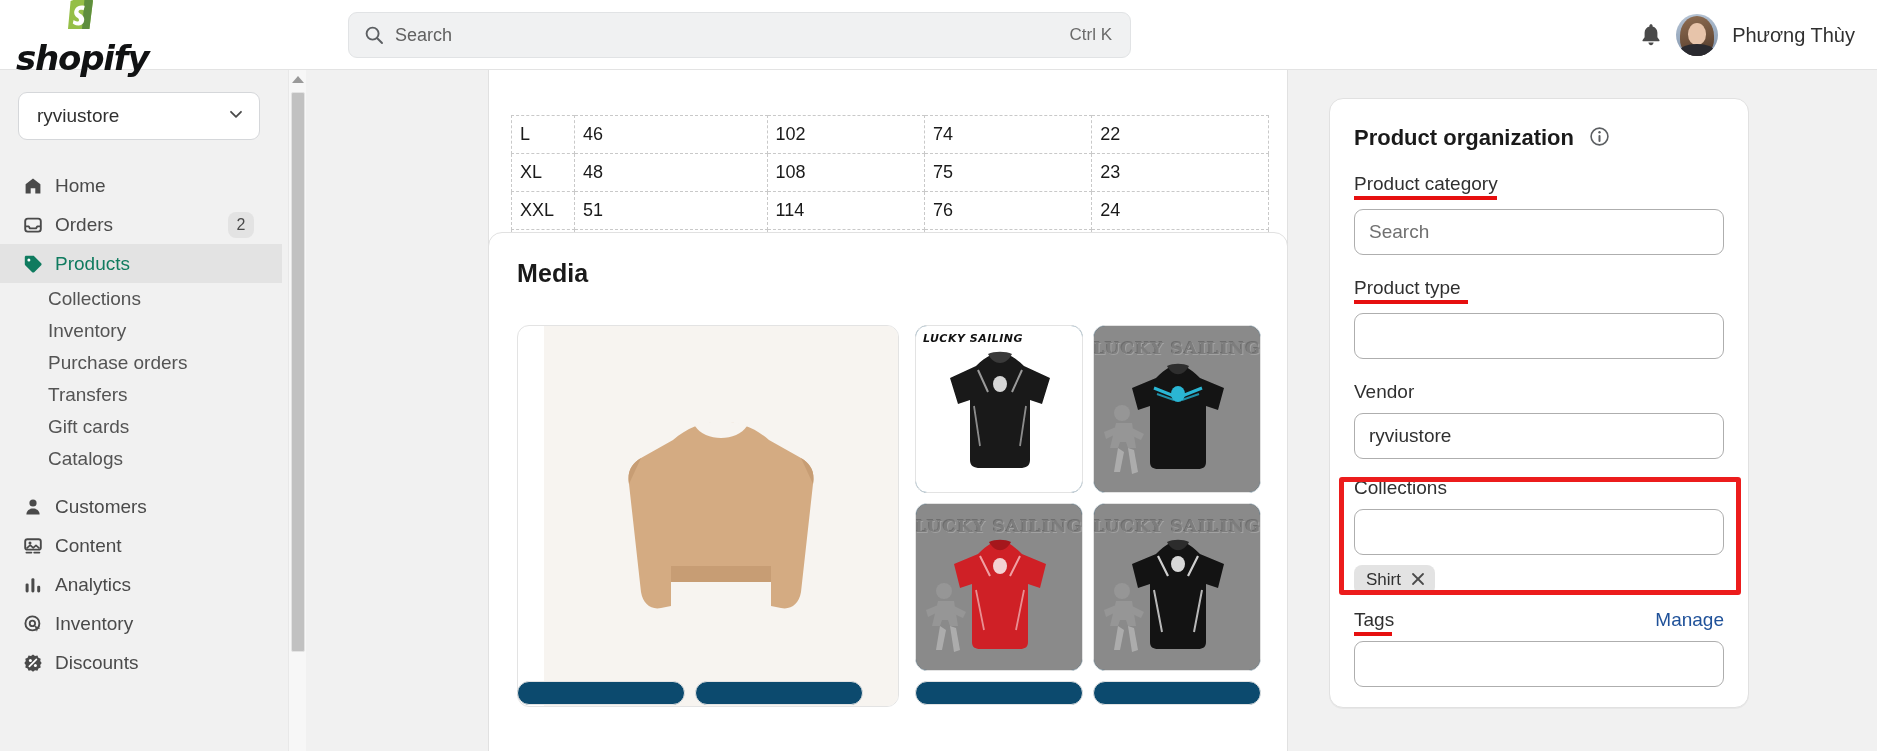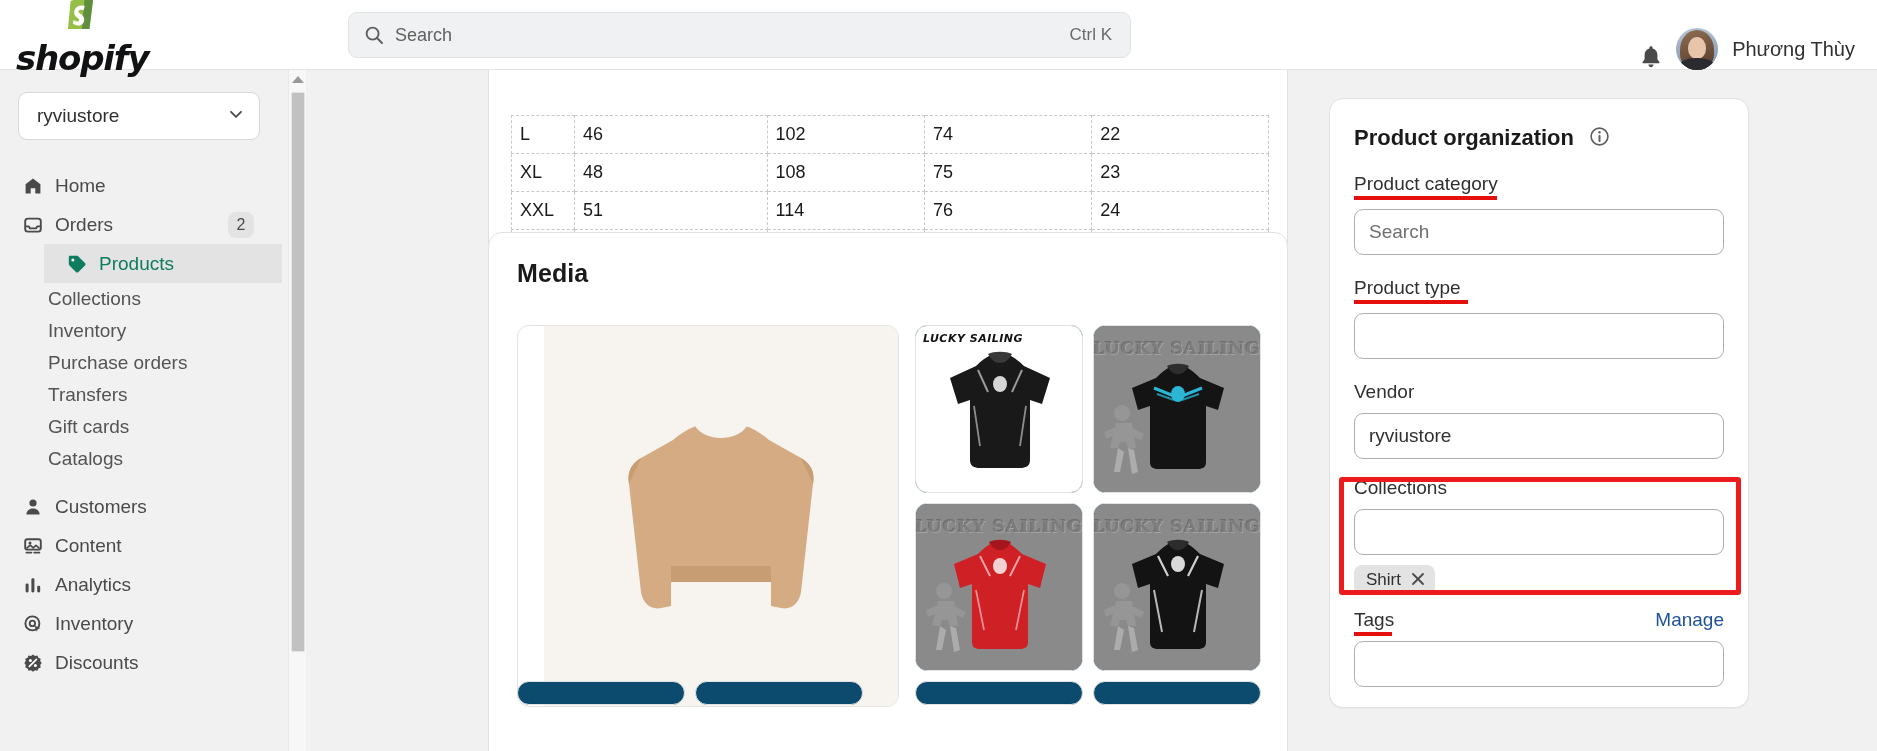--- a/index.html
+++ b/index.html
@@ -36,21 +36,21 @@
   .searchbox .sicon { margin-left: 15px; display:flex; }
   .searchbox .sph {
     margin-left: 11px; font-size: 18px; color: #616161;
   }
   .searchbox .skbd {
     margin-left: auto; margin-right: 18px;
     font-size: 17px; color: #6a6a6a;
   }
   .topright {
     position: absolute; right: 22px; top: 0; height: 70px;
-    display: flex; align-items: flex-end; gap: 13px;
+    display: flex; align-items: center; gap: 13px;
   }
   .bell { cursor: pointer; display: flex; }
   .userchip { display: flex; align-items: center; gap: 14px; }
   .avatar {
     width: 42px; height: 42px; border-radius: 50%;
     overflow: hidden; position: relative;
     background: linear-gradient(170deg,#b9c6d6 0%,#9fb0c4 40%,#7e8fa6 100%);
   }
   .avatar .hair {
     position:absolute; left:4px; top:2px; width:34px; height:40px;
@@ -88,21 +88,21 @@
   .storeswitch .sname { font-size: 19px; color: #303030; }
   .storeswitch .chev { margin-left: auto; }
   .navlist { margin-top: 26px; }
   .navitem {
     display: flex; align-items: center;
     height: 39px; padding-left: 23px;
     cursor: pointer; position: relative;
   }
   .navitem .nico { width: 26px; display:flex; align-items:center; justify-content:flex-start; }
   .navitem .nlabel { font-size: 19px; color: #4a4a4a; margin-left: 6px; }
-  .navitem.active { background: #e3e3e3; margin-left: 44px; }
+  .navitem.active { background: #e3e3e3; }
   .navitem.active .nlabel { color: #0f7b5f; font-weight: 400; }
   .navitem .badge {
     margin-left: auto; margin-right: 28px;
     min-width: 26px; height: 26px;
     background: #e3e3e3; border-radius: 8px;
     display:flex; align-items:center; justify-content:center;
     font-size: 16px; color: #4a4a4a;
   }
   .subitem {
     display:flex; align-items:center;

